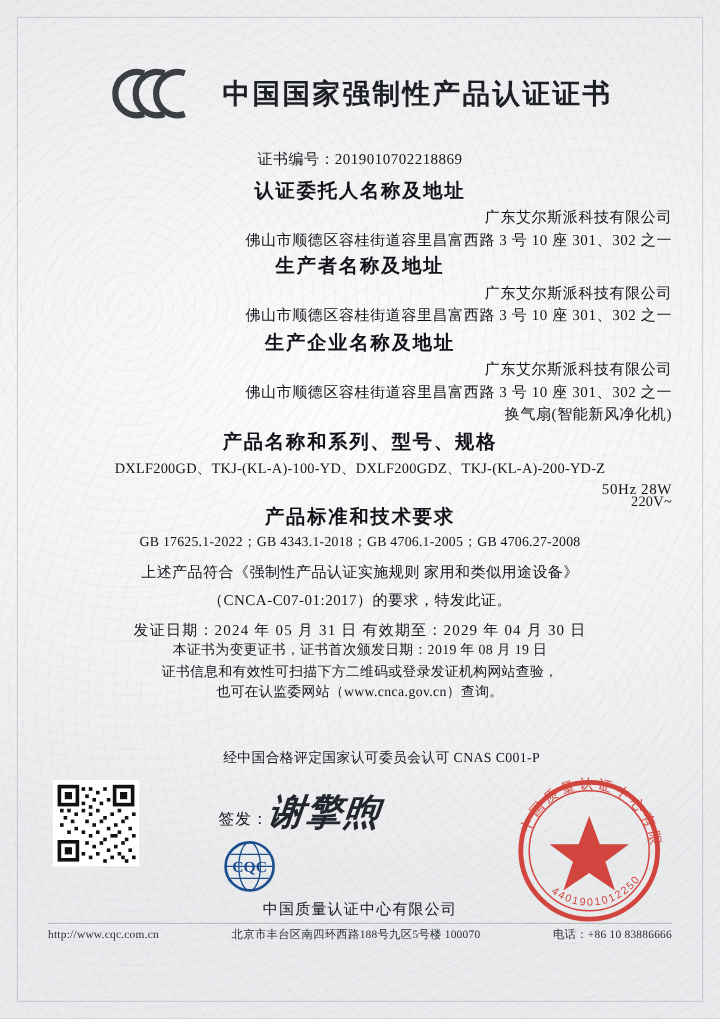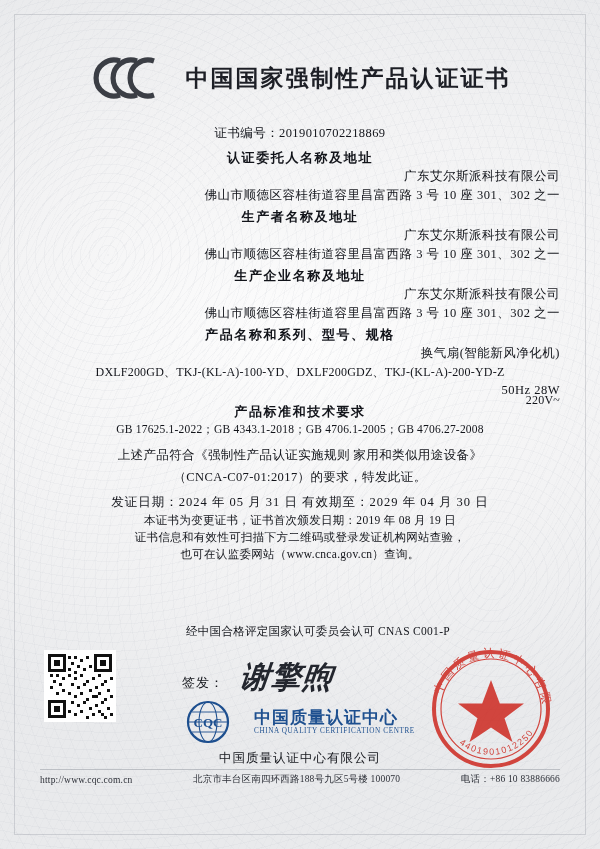--- a/index.html
+++ b/index.html
@@ -77,21 +77,21 @@
   .line {
     line-height: 1.5;
     white-space: nowrap;
   }
   .cert-no {
     font-size: 12.5px;
     letter-spacing: 0.4px;
     margin-bottom: 5px;
   }
   .field-label {
-    font-size: 13px;
+    font-size: 16px;
     font-weight: bold;
     letter-spacing: 1.6px;
     margin-top: 2px;
   }
   .field-value {
     font-size: 12.5px;
     letter-spacing: 0.5px;
     text-align: right;
   }
   .value-small {
@@ -138,21 +138,21 @@
     margin-left: 36px;
   }
 
   
   .sign-row {
     position: absolute;
     left: 182px;
     top: 657px;
     display: flex;
     align-items: flex-end;
-    gap: 16px;
+    gap: 0;
   }
   .sign-label {
     font-size: 13px;
     letter-spacing: 1px;
     color: #14161c;
     padding-bottom: 6px;
   }
   .signature {
     font-family: "DejaVu Serif", serif;
     font-size: 30px;
@@ -273,22 +273,22 @@
     <div class="line field-value">佛山市顺德区容桂街道容里昌富西路 3 号 10 座 301、302 之一</div>
 
     <div class="line field-label">生产者名称及地址</div>
     <div class="line field-value">广东艾尔斯派科技有限公司</div>
     <div class="line field-value">佛山市顺德区容桂街道容里昌富西路 3 号 10 座 301、302 之一</div>
 
     <div class="line field-label">生产企业名称及地址</div>
     <div class="line field-value">广东艾尔斯派科技有限公司</div>
     <div class="line field-value">佛山市顺德区容桂街道容里昌富西路 3 号 10 座 301、302 之一</div>
 
+    <div class="line field-value">换气扇(智能新风净化机)</div>
     <div class="line field-label">产品名称和系列、型号、规格</div>
-    <div class="line field-value">换气扇(智能新风净化机)</div>
     <div class="line model-row">
       <span>DXLF200GD、TKJ-(KL-A)-100-YD、DXLF200GDZ、TKJ-(KL-A)-200-YD-Z</span>
       <span class="voltage">220V~</span>
     </div>
     <div class="line field-value">50Hz  28W</div>
 
     <div class="line field-label">产品标准和技术要求</div>
     <div class="line value-small">GB 17625.1-2022；GB 4343.1-2018；GB 4706.1-2005；GB 4706.27-2008</div>
 
     <div class="gap-s"></div>
@@ -311,24 +311,20 @@
   <div class="cqc-block">
     <div class="cqc-mark">
       <svg width="44" height="44" viewBox="0 0 44 44">
         <circle cx="22" cy="22" r="20" fill="none" stroke="#1d4f8f" stroke-width="2.2"></circle>
         <ellipse cx="22" cy="22" rx="9" ry="20" fill="none" stroke="#1d4f8f" stroke-width="1.1"></ellipse>
         <line x1="2.5" y1="22" x2="41.5" y2="22" stroke="#1d4f8f" stroke-width="1.1"></line>
         <line x1="6" y1="12" x2="38" y2="12" stroke="#1d4f8f" stroke-width="0.9"></line>
         <line x1="6" y1="32" x2="38" y2="32" stroke="#1d4f8f" stroke-width="0.9"></line>
         <text x="22" y="27" text-anchor="middle" font-family="Liberation Serif, serif" font-size="13" font-weight="bold" fill="#1d4f8f">CQC</text>
       </svg>
-    </div>
-    <div class="cqc-text">
-      <div class="cn">中国质量认证中心</div>
-      <div class="en">CHINA QUALITY CERTIFICATION CENTRE</div>
     </div>
   </div>
 
   <div class="cqc-company">中国质量认证中心有限公司</div>
 
   <div class="qr">
     <svg width="68" height="68" viewBox="0 0 68 68">
       <rect width="68" height="68" fill="#ffffff"></rect>
       <g fill="#111">
 

